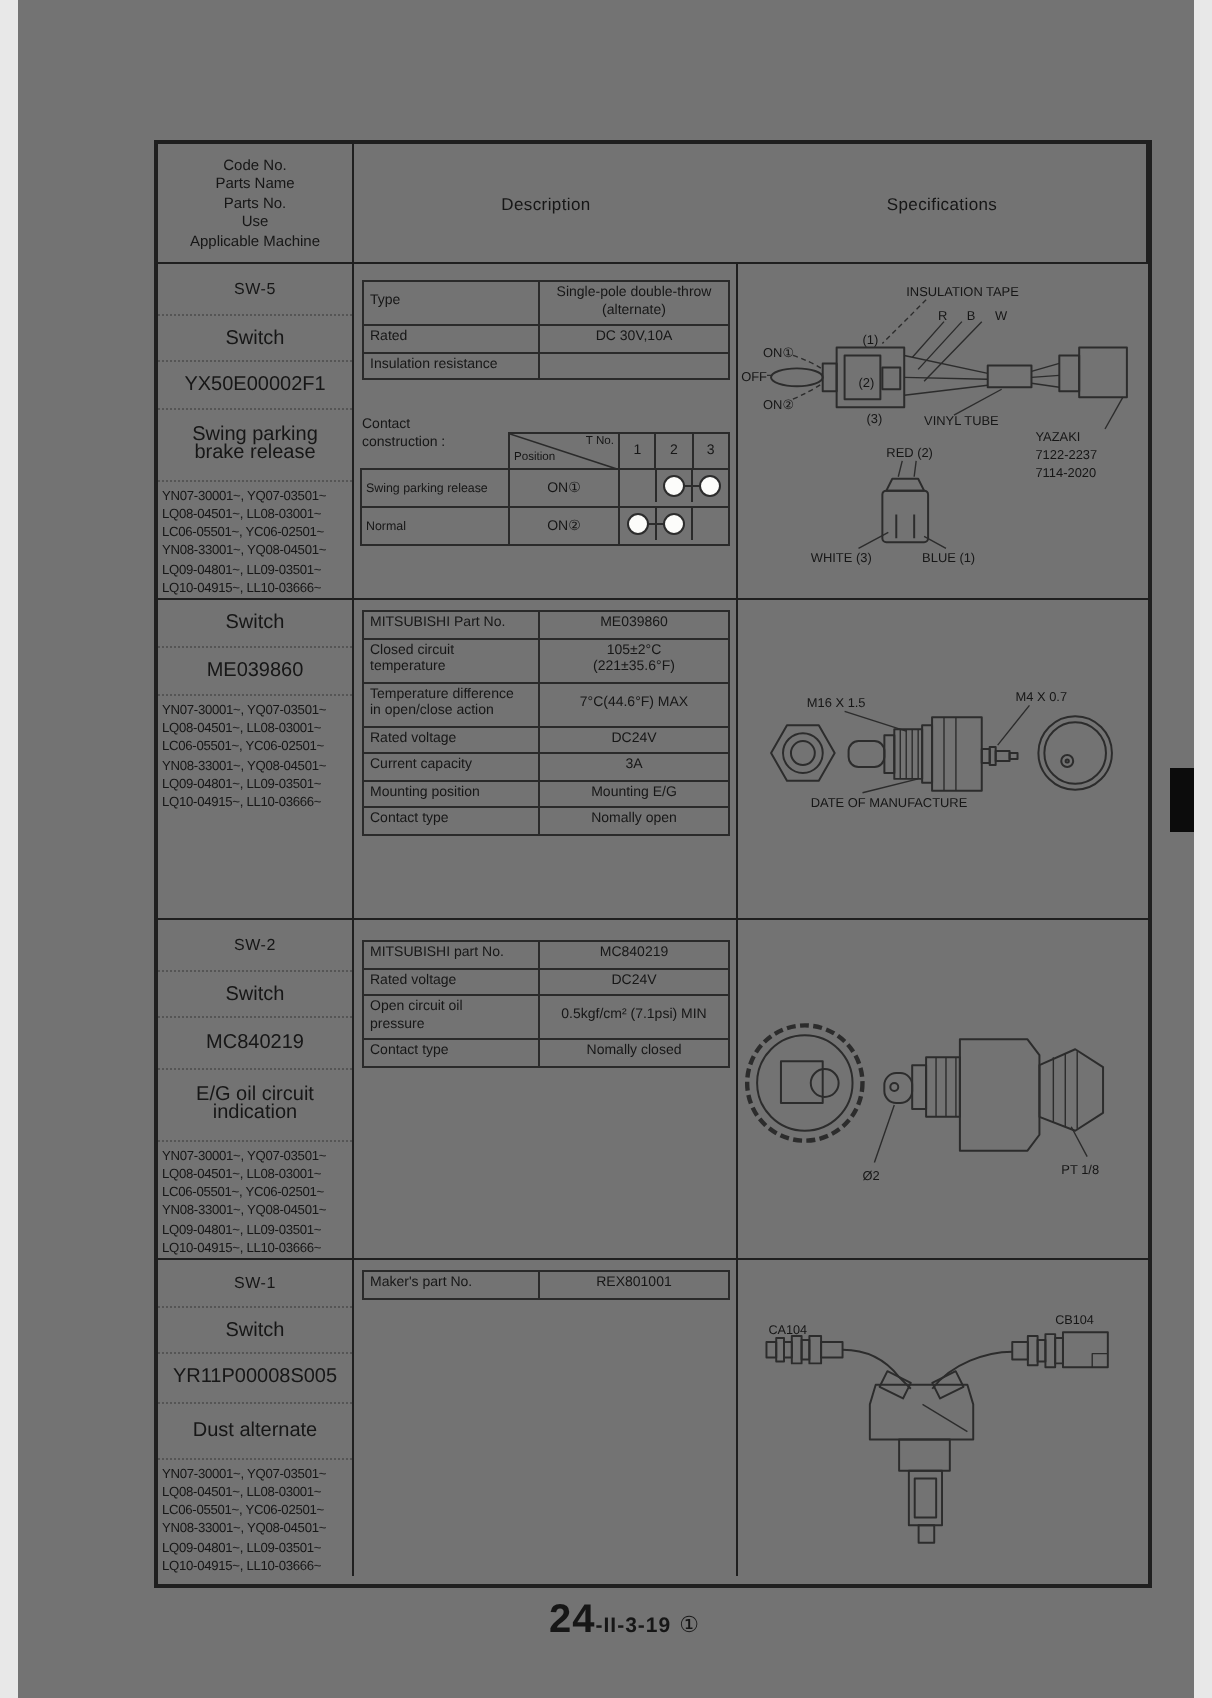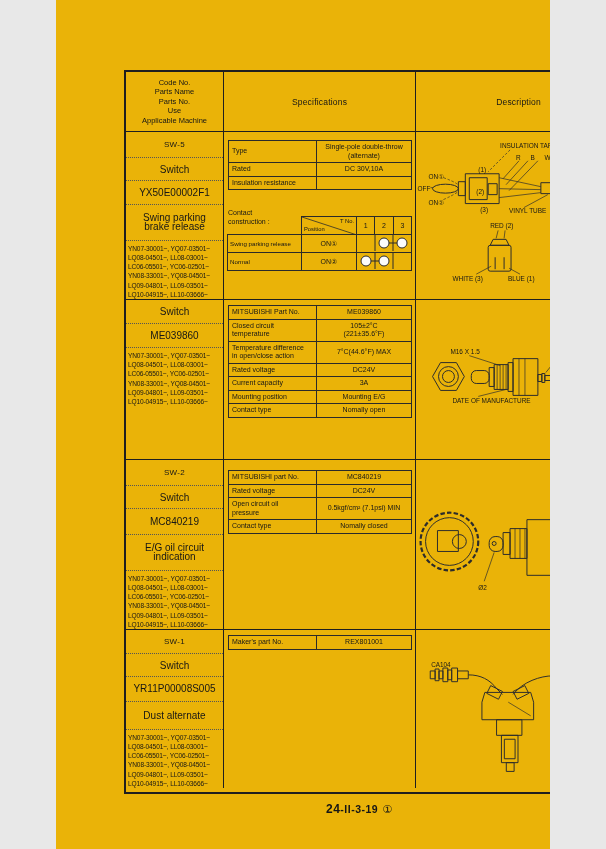--- a/index.html
+++ b/index.html
@@ -1,18 +1,18 @@
 <!DOCTYPE html>
 <html><head>
 <meta charset="utf-8">
 <style>
   html,body { margin:0; padding:0; background:#e8e8e8; }
   .page {
-    position:relative; width:494px; height:849px; margin:0 auto;
-    background:#eab308; color:#161616; overflow:hidden;
+    position:relative; width:588px; height:849px; margin:0 auto;
+    background:#737373; color:#161616; overflow:hidden;
     font-family:"Liberation Sans","DejaVu Sans",sans-serif;
   }
   .doc-table {
     position:absolute; left:68px; top:70px; width:499px; height:724px;
     border:2px solid #1f1f1f; box-sizing:border-box;
     display:grid;
     grid-template-columns:98px 192px 205px;
     grid-template-rows:60px 168px 160px 170px 158px;
   }
   .cell { position:relative; box-sizing:border-box; border-right:1.5px solid #1f1f1f; border-bottom:1.5px solid #1f1f1f; }
@@ -50,43 +50,43 @@
   .diag-bottom { position:absolute; bottom:1px; left:2px; font-size:5.8px; }
   
   .diagram { position:absolute; inset:0; width:100%; height:100%; }
   .diagram text { font-size:6.5px; fill:#161616; stroke:none; font-family:"Liberation Sans","DejaVu Sans",sans-serif; }
   .diagram .shape { fill:none; stroke:#2c2c2c; stroke-width:1; stroke-linejoin:round; }
   .diagram .thin  { fill:none; stroke:#2c2c2c; stroke-width:0.7; }
   .diagram .leader { fill:none; stroke:#2c2c2c; stroke-width:0.7; }
   .diagram .dashed { stroke-dasharray:2.5 1.8; }
   .tab-marker { position:absolute; left:576px; top:384px; width:23px; height:32px; background:#0c0c0c; }
   .footer { position:absolute; top:799px; left:0; width:606px; text-align:center; }
-  .f-page { font-size:12px; font-weight:bold; letter-spacing:0.5px; }
+  .f-page { font-size:20px; font-weight:bold; letter-spacing:0.5px; }
   .f-sec  { font-size:10.5px; font-weight:bold; letter-spacing:0.5px; }
   .f-rev  { font-size:11px; margin-left:4px; font-weight:normal; }
 </style>
 </head>
 <body>
 
 <div class="page">
 
   <div class="doc-table">
 
     <div class="cell hcell">
       <div class="h1">Code No.
 Parts Name
 Parts No.
 Use
 Applicable Machine</div>
     </div>
+    <div class="cell hcell lastcol">
+      <div class="h2">Description</div>
+    </div>
     <div class="cell hcell">
       <div class="h2">Specifications</div>
-    </div>
-    <div class="cell hcell lastcol">
-      <div class="h2">Description</div>
     </div>
 
     <div class="cell idcol">
       <div class="sec code" style="height:26px">SW-5</div>
       <div class="sec" style="height:24px">Switch</div>
       <div class="sec" style="height:24px">YX50E00002F1</div>
       <div class="sec" style="height:36px">Swing parking
 brake release</div>
       <div class="sec machines">YN07-30001~, YQ07-03501~
 LQ08-04501~, LL08-03001~

